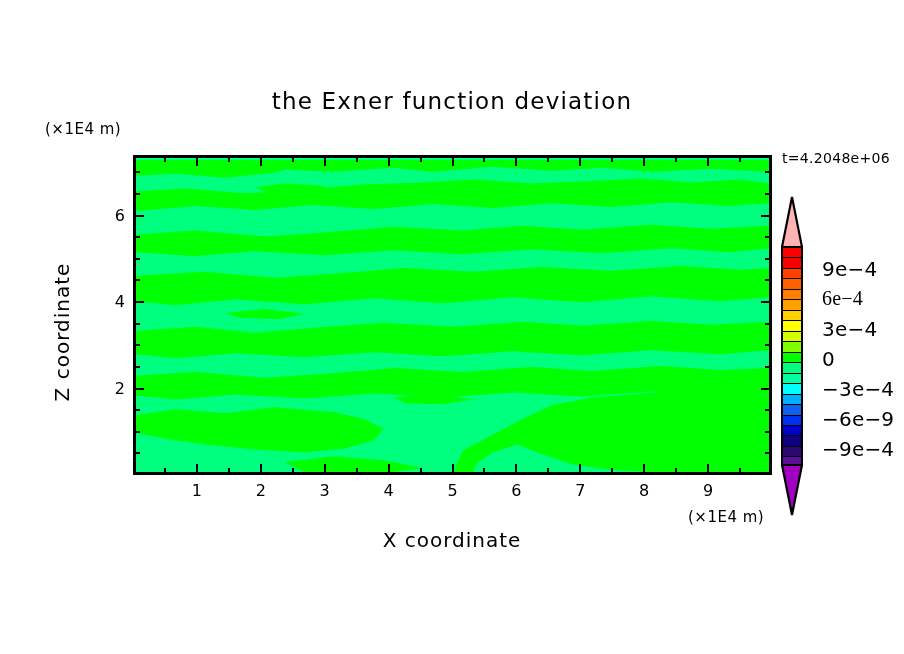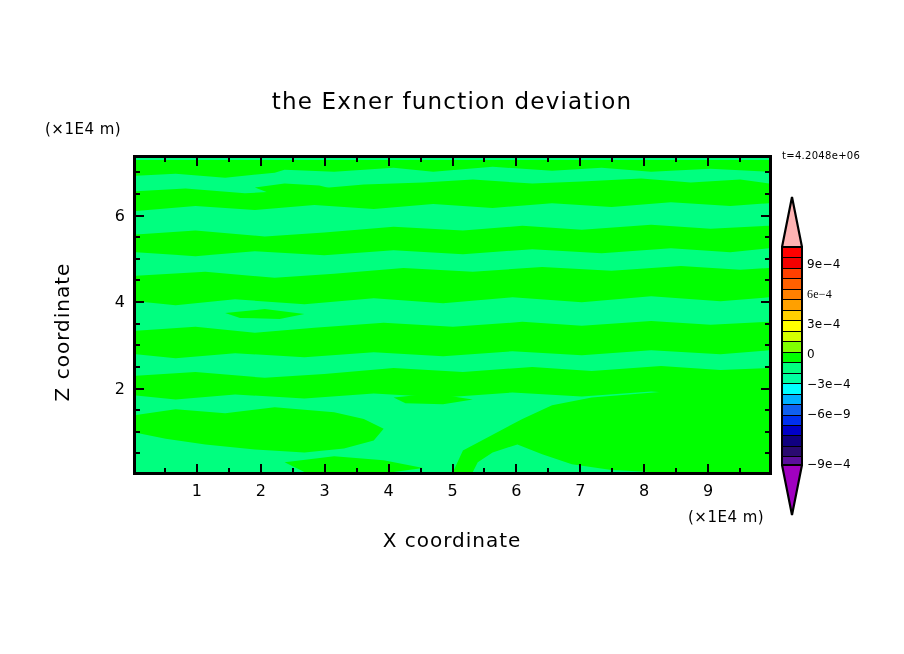--- a/index.html
+++ b/index.html
@@ -4,21 +4,21 @@
 <style>
   html,body{margin:0;padding:0;background:#ffffff;}
   body{width:904px;height:654px;position:relative;overflow:hidden;
        font-family:"DejaVu Sans",sans-serif;color:#000;}
 
   .txt{position:absolute;white-space:pre;}
 
   #title{left:0;top:88px;width:904px;text-align:center;font-size:23px;
          letter-spacing:1.2px;font-weight:400;}
   #unit-top{left:45px;top:120px;font-size:15px;letter-spacing:.5px;}
-  #tstamp{left:782px;top:150px;font-size:10px;letter-spacing:.3px;}
+  #tstamp{left:782px;top:150px;font-size:14px;letter-spacing:.3px;}
 
   #plot{position:absolute;left:133px;top:155px;width:639px;height:320px;
         box-sizing:border-box;border:3px solid #000;overflow:hidden;background:#00ff7f;}
   #field{position:absolute;left:0;top:0;width:100%;height:100%;}
 
   .tick{position:absolute;background:#000;}
   .tk-b{width:2px;}      
   .tk-l{height:2px;}     
   .tk-t{width:2px;}      
   .tk-r{height:2px;}     
@@ -35,21 +35,21 @@
 
   
   #cbar-wrap{position:absolute;left:781px;top:196px;width:22px;height:320px;}
   #cbar-body{position:absolute;left:0;top:50px;width:22px;height:220px;
              box-sizing:border-box;border:2px solid #000;}
   .cseg{width:100%;box-sizing:border-box;border-bottom:1px solid #000;}
   .cseg:last-child{border-bottom:none;}
   .arrow{position:absolute;left:0;width:22px;height:52px;}
   #arrow-up{top:0;}
   #arrow-dn{top:268px;}
-  .cbl{position:absolute;left:26px;font-size:12px;white-space:nowrap;letter-spacing:.2px;}
+  .cbl{position:absolute;left:41px;font-size:20px;white-space:nowrap;letter-spacing:.2px;}
 </style>
 </head>
 <body>
 
 <div class="txt" id="title">the Exner function deviation</div>
 <div class="txt" id="unit-top">(×1E4 m)</div>
 <div class="txt" id="tstamp">t=4.2048e+06</div>
 
 <div id="plot">
   <svg id="field" viewBox="0 0 639 320" preserveAspectRatio="none">
@@ -191,21 +191,21 @@
   <svg class="arrow" id="arrow-dn" viewBox="0 0 22 52" preserveAspectRatio="none">
     <polygon id="ad" points="1,1 21,1 11,51" stroke="#000" stroke-width="2.2" fill="#a000c0"></polygon>
   </svg>
   <div id="cbar-labels">
       <div class="cbl" style="top: 60.589px;">9e−4</div>
       <div class="cbl" style="top: 90.726px; font-family: Liberation Serif, serif;">6e−4</div>
       <div class="cbl" style="top: 120.863px;">3e−4</div>
       <div class="cbl" style="top: 151px;">0</div>
       <div class="cbl" style="top: 181.137px;">−3e−4</div>
       <div class="cbl" style="top: 211.274px;">−6e−9</div>
-      <div class="cbl" style="top: 241.411px; margin-top: 20px;">−9e−4</div>
+      <div class="cbl" style="top: 241.411px;">−9e−4</div>
     </div>
 </div>
 
 <div class="txt xlab" style="left: 176.9px;">1</div>
 <div class="txt xlab" style="left: 240.8px;">2</div>
 <div class="txt xlab" style="left: 304.7px;">3</div>
 <div class="txt xlab" style="left: 368.6px;">4</div>
 <div class="txt xlab" style="left: 432.5px;">5</div>
 <div class="txt xlab" style="left: 496.4px;">6</div>
 <div class="txt xlab" style="left: 560.3px;">7</div>

